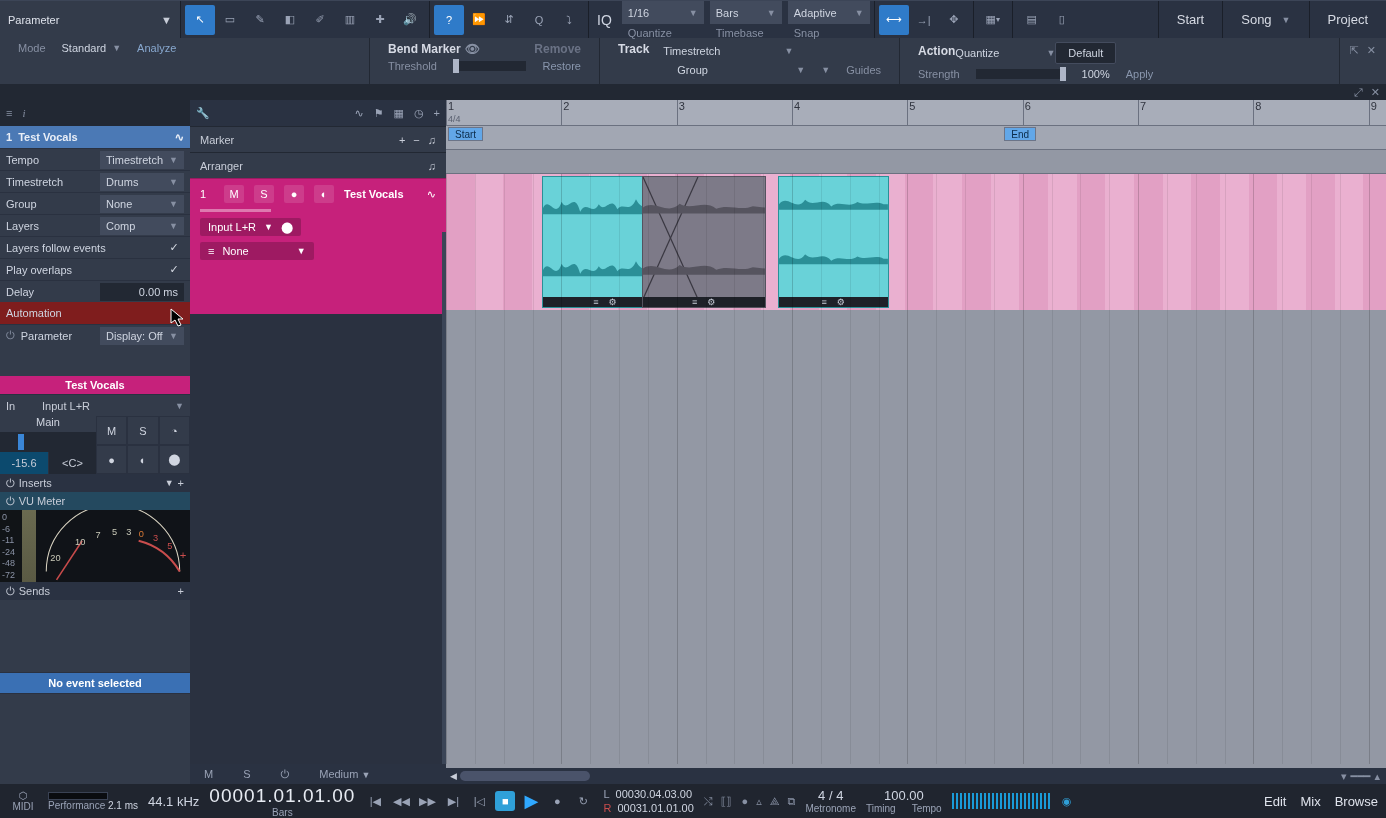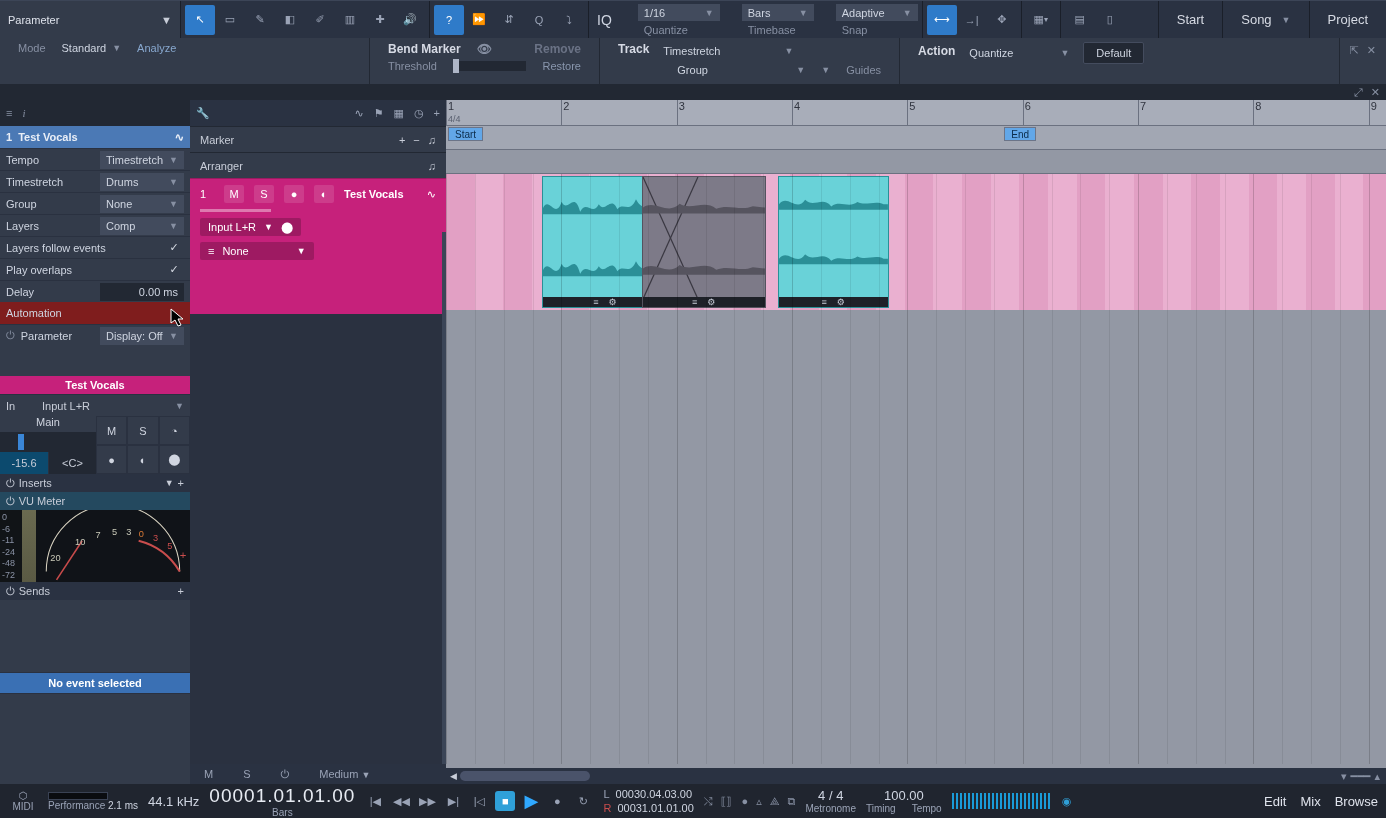--- a/index.html
+++ b/index.html
@@ -5,21 +5,21 @@
 * { margin: 0; padding: 0; box-sizing: border-box; font-family: Arial, Helvetica, sans-serif; }
 body { background: #1a1f29; color: #c8cdd8; font-size: 11px; width: 1386px; height: 818px; overflow: hidden; position: relative; }
 
 
 .top-toolbar { display:flex; align-items:center; height:38px; background:#2a3242; border-top:1px solid #3c4557;}
 .top-toolbar .param-menu{ width:180px; height:100%; background:#333b4a; display:flex; align-items:center; justify-content:space-between; padding:0 8px;}
 .top-toolbar .param-menu .label{color:#dfe3ec;}
 .top-toolbar .tool-group{ display:flex; align-items:center; height:100%; padding:0 4px; gap:0;}
 .tool-btn{ width:30px; height:30px; display:flex; align-items:center; justify-content:center; color:#9aa3b6; cursor:pointer; border-radius:2px;}
 .tool-btn.hl{ background:#2f7bc9; color:#fff;}
-.dropdown-chip{ height:17px; background:#424b5d; display:flex; align-items:center; justify-content:space-between; padding:0 6px; color:#cfd5e1; font-size:11px; margin:1px 0;}
+.dropdown-chip{ height:23px; background:#424b5d; display:flex; align-items:center; justify-content:space-between; padding:0 6px; color:#cfd5e1; font-size:11px; margin:1px 0;}
 .dropdown-chip .tri{color:#8790a3; font-size:9px}
 .pill-col{display:flex;flex-direction:column;justify-content:center}
 .pill-label{color:#8790a3; font-size:11px; padding:2px 6px 0 6px;}
 .right-tabs{ margin-left:auto; display:flex; height:100%;}
 .right-tabs .rtab{ padding:0 18px; display:flex; align-items:center; color:#d7dbe4; font-size:13px; border-left:1px solid #1a1f29;}
 .right-tabs .rtab.song{position:relative}
 .right-tabs .tri{color:#8790a3;font-size:9px;margin-left:10px}
 
 
 .ctx-toolbar{ display:flex; height:46px; background:#333b4a;}
@@ -140,21 +140,21 @@
     <div class="tool-btn">✚</div>
     <div class="tool-btn">🔊</div>
   </div>
   <div class="tool-group" style="border-right:1px solid #1a1f29">
     <div class="tool-btn hl">?</div>
     <div class="tool-btn">⏩</div>
     <div class="tool-btn">⇵</div>
     <div class="tool-btn">Q</div>
     <div class="tool-btn">⤵</div>
   </div>
-  <div class="tool-group" style="gap:22px">
+  <div class="tool-group" style="gap:6px">
     <div style="font-size:14px;color:#cfd5e1;padding:0 4px">IQ</div>
     <div class="pill-col">
       <div class="dropdown-chip" style="width:82px">
           <span>1/16</span>
           <span class="tri">▼</span>
         </div>
       <div class="pill-label">Quantize</div>
     </div>
     <div class="pill-col">
       <div class="dropdown-chip" style="width:72px">
@@ -198,21 +198,21 @@
     <div class="ctx-row">
       <span class="ctx-lab">Mode</span>
       <span class="ctx-val">
           <span>Standard</span>
           <span class="ctx-tri">▼</span>
         </span>
       <span class="ctx-link">Analyze</span>
     </div>
   </div>
   <div class="ctx-section" style="width:230px">
-    <div class="title" style="display:flex;gap:16px;align-items:flex-start">
+    <div class="title" style="display:flex;gap:4px;align-items:flex-start">
         <span>Bend Marker</span>
         <span style="color:#8790a3">👁</span>
         <span style="margin-left:auto;color:#6a7285">Remove</span>
       </div>
     <div class="ctx-row">
       <span class="ctx-lab">Threshold</span>
       <div class="ctx-slider">
           <div class="hndl" style="left:0"></div>
         </div>
       <span class="ctx-link" style="color:#8996ad">Restore</span>
@@ -231,27 +231,35 @@
       <span class="ctx-val" style="width:130px;justify-content:space-between">
           <span>Group</span>
           <span class="ctx-tri">▼</span>
         </span>
       <span class="ctx-tri">▼</span>
       <span class="ctx-lab">Guides</span>
     </div>
   </div>
   <div class="ctx-section" style="flex:1;display:flex;gap:16px">
     <div style="flex:1">
-      <div style="display:flex;gap:14px;align-items:center">
+      <div style="display:flex;align-items:center">
         <span class="title">Action</span>
         <span class="ctx-val" style="width:100px;justify-content:space-between">
             <span>Quantize</span>
             <span class="ctx-tri">▼</span>
           </span>
         <span class="default-pill">Default</span>
+      </div>
+      <div class="ctx-row" style="margin-top:4px">
+        <span class="ctx-lab">Strength</span>
+        <div class="ctx-slider" style="width:90px">
+            <div class="hndl" style="left:84px"></div>
+          </div>
+        <span class="ctx-val">100%</span>
+        <span class="ctx-link" style="color:#8996ad">Apply</span>
       </div>
     </div>
   </div>
   <div class="win-ctrl">
     <span>⇱</span>
     <span>✕</span>
   </div>
 </div>
 
 <div class="thin-strip">

